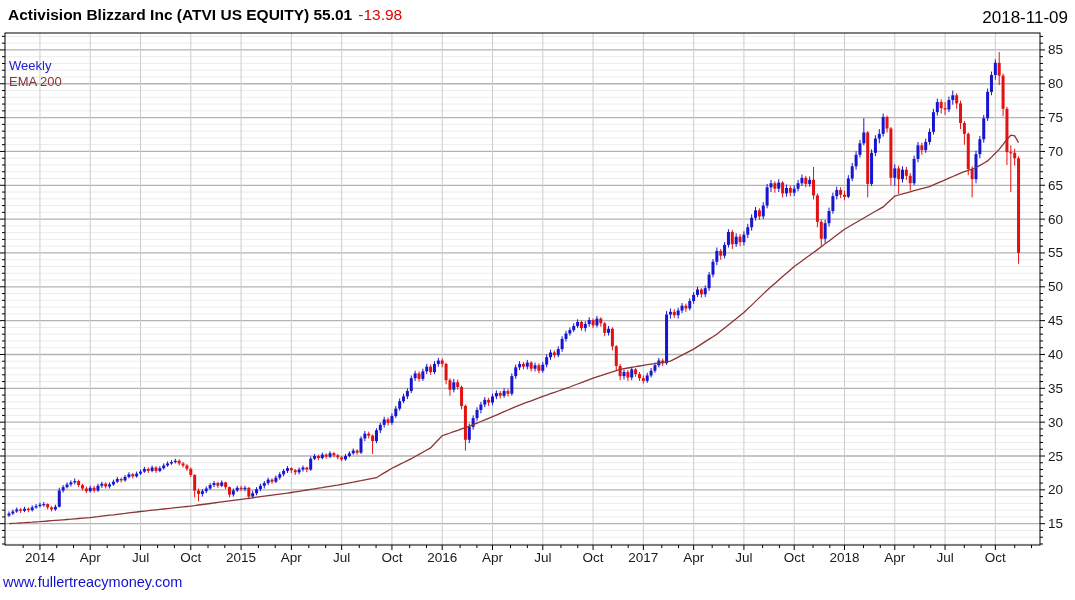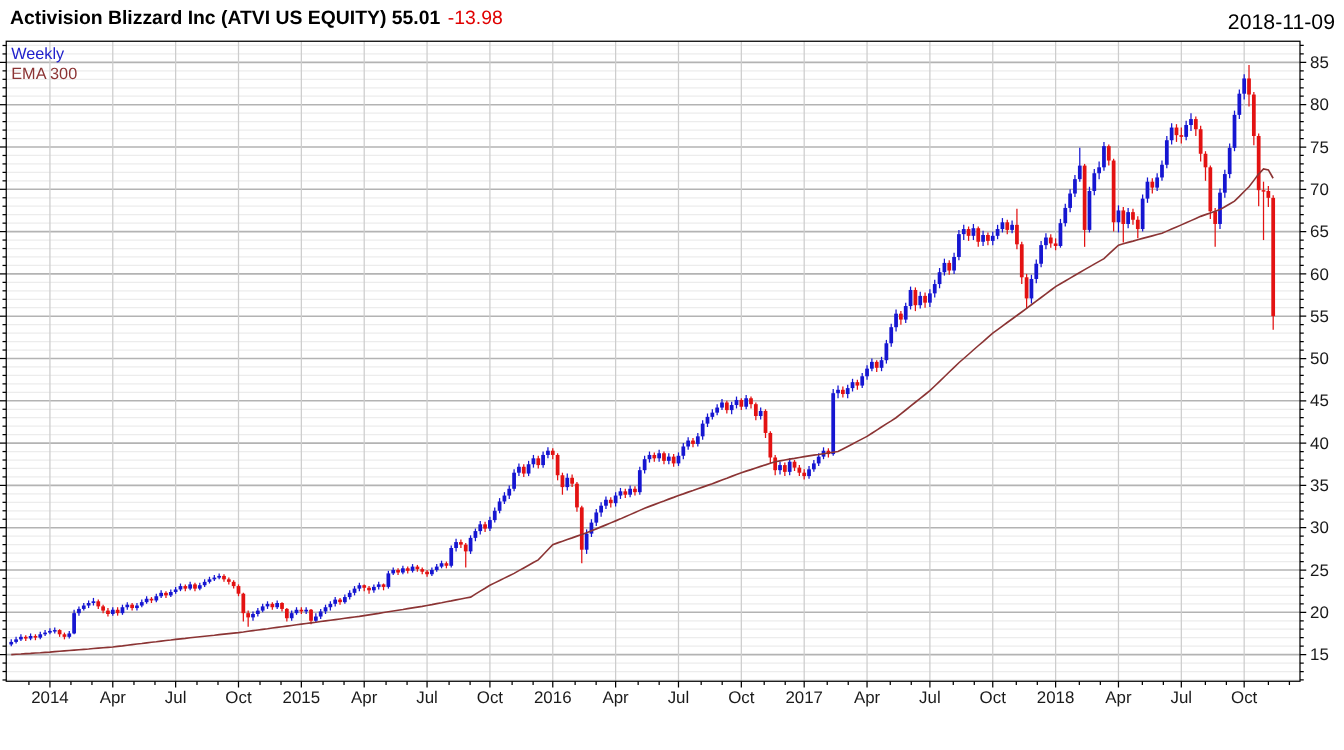--- a/index.html
+++ b/index.html
@@ -3,36 +3,36 @@
 <meta charset="utf-8">
 <style>
   html,body{margin:0;padding:0;background:#fff;width:1075px;height:600px;overflow:hidden;
     font-family:"Liberation Sans",sans-serif;-webkit-font-smoothing:antialiased;}
   #app{position:relative;width:1075px;height:600px;background:#fff;}
   .hdr{position:absolute;top:6px;left:8px;right:8px;height:24px;white-space:nowrap;}
   .title{font-size:15.5px;font-weight:bold;color:#000;text-align:right;}
   .chg{font-size:15.5px;font-weight:normal;color:#e00000;margin-left:6px;}
   .date{position:absolute;top:8px;right:7px;font-size:17px;color:#000;}
   .legend{position:absolute;left:9px;top:35px;line-height:16px;z-index:5;}
-  .leg-weekly{display:block;font-size:13px;color:#2020cc;}
+  .leg-weekly{display:block;font-size:13px;color:#2020cc;margin-top:23px;}
   .leg-ema{display:block;font-size:13px;color:#8b3434;}
   svg{position:absolute;left:0;top:0;}
   .ftr-link{position:absolute;left:3px;top:574px;font-size:14.5px;color:#1212cc;text-decoration:none;}
   .ftr-copy{position:absolute;right:4px;top:577px;font-size:12.5px;color:#ababab;}
 </style>
 </head>
 <body>
 
 <div id="app">
   <div class="hdr"><span class="title">Activision Blizzard Inc (ATVI US EQUITY) 55.01</span><span class="chg">-13.98</span></div>
   <div class="date">2018-11-09</div>
 
   <div class="legend">
     <span class="leg-weekly">Weekly</span>
-    <span class="leg-ema">EMA 300</span>
+    <span class="leg-ema">EMA 200</span>
   </div>
 
   <svg id="chart" width="1075" height="600" viewBox="0 0 1075 600">
     <g id="g-minor">
         <line x1="5" y1="543.9847984137475" x2="1040" y2="543.9847984137475" stroke="#ececec" stroke-width="1"></line>
         <line x1="5" y1="537.216787838731" x2="1040" y2="537.216787838731" stroke="#ececec" stroke-width="1"></line>
         <line x1="5" y1="530.4487772637144" x2="1040" y2="530.4487772637144" stroke="#ececec" stroke-width="1"></line>
         <line x1="5" y1="516.9127561136813" x2="1040" y2="516.9127561136813" stroke="#ececec" stroke-width="1"></line>
         <line x1="5" y1="510.14474553866484" x2="1040" y2="510.14474553866484" stroke="#ececec" stroke-width="1"></line>
         <line x1="5" y1="503.37673496364835" x2="1040" y2="503.37673496364835" stroke="#ececec" stroke-width="1"></line>
@@ -910,13 +910,14 @@
         <text x="693.636" y="562" text-anchor="middle" font-size="13.5" fill="#1a1a1a" font-family="&quot;Liberation Sans&quot;, sans-serif">Apr</text>
         <text x="743.92" y="562" text-anchor="middle" font-size="13.5" fill="#1a1a1a" font-family="&quot;Liberation Sans&quot;, sans-serif">Jul</text>
         <text x="794.204" y="562" text-anchor="middle" font-size="13.5" fill="#1a1a1a" font-family="&quot;Liberation Sans&quot;, sans-serif">Oct</text>
         <text x="844.4879999999999" y="562" text-anchor="middle" font-size="13.5" fill="#1a1a1a" font-family="&quot;Liberation Sans&quot;, sans-serif">2018</text>
         <text x="894.7719999999999" y="562" text-anchor="middle" font-size="13.5" fill="#1a1a1a" font-family="&quot;Liberation Sans&quot;, sans-serif">Apr</text>
         <text x="945.0559999999999" y="562" text-anchor="middle" font-size="13.5" fill="#1a1a1a" font-family="&quot;Liberation Sans&quot;, sans-serif">Jul</text>
         <text x="995.3399999999999" y="562" text-anchor="middle" font-size="13.5" fill="#1a1a1a" font-family="&quot;Liberation Sans&quot;, sans-serif">Oct</text>
       </g>
   </svg>
 
+  <a class="ftr-link" href="#">www.fullertreacymoney.com</a>
 </div>
 
 </body></html>

